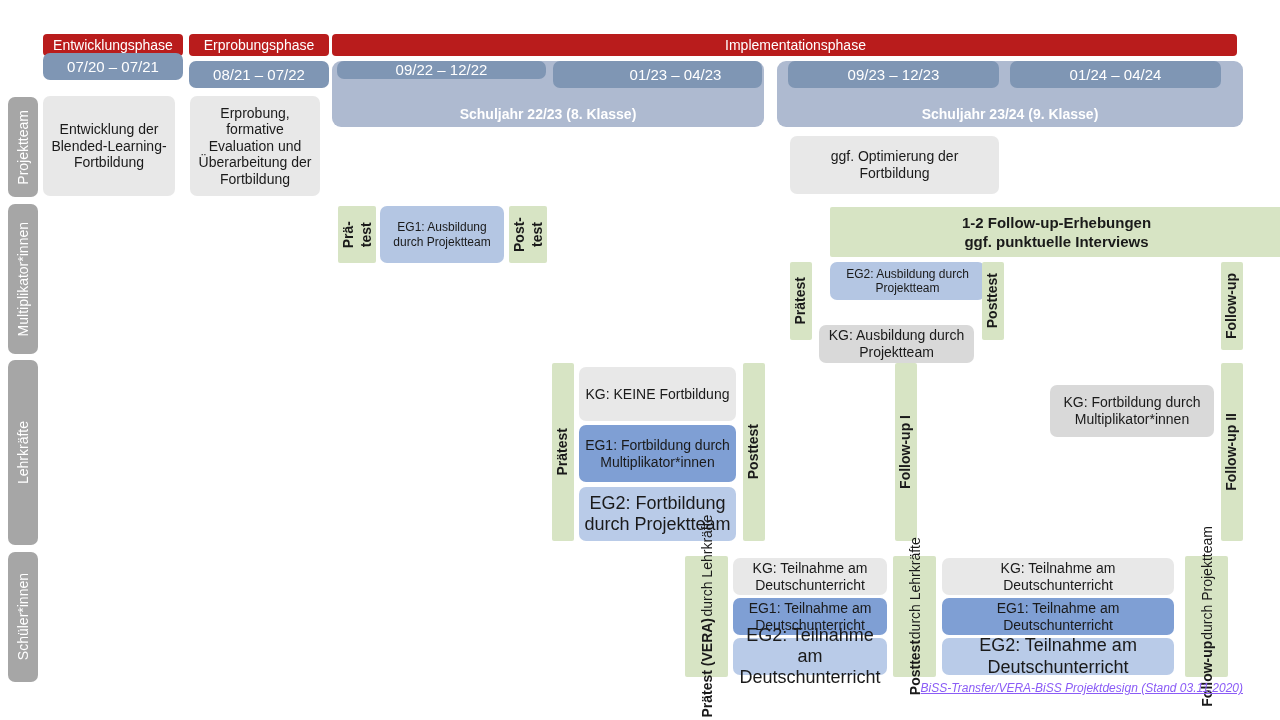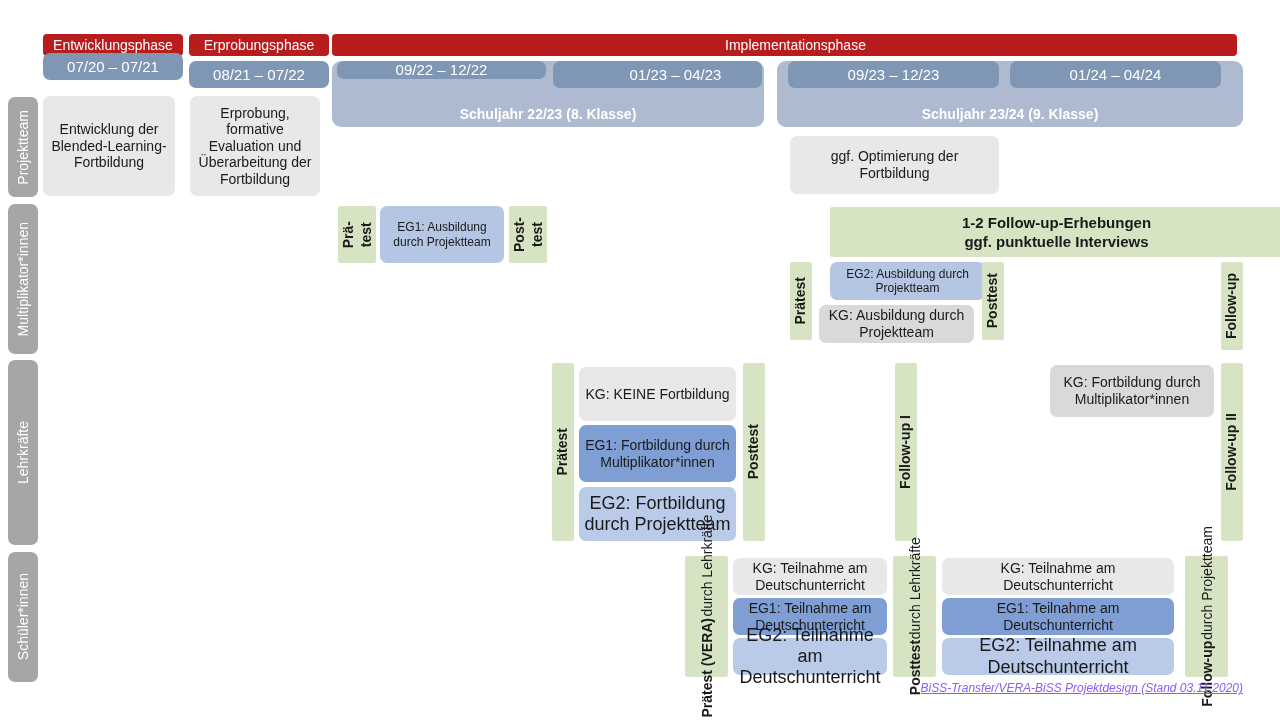--- a/index.html
+++ b/index.html
@@ -53,21 +53,21 @@
     display:flex;align-items:center;justify-content:center;
   }
   .rolelabel span{
     writing-mode:vertical-rl;
     transform:rotate(180deg);
     white-space:nowrap;
   }
 
   
   .gray-box{ background:#e8e8e8; color:#1a1a1a; font-size:14px; }
-  .gray-box2{ background:#d9d9d9; color:#1a1a1a; font-size:14px; }
+  .gray-box2{ background:#d9d9d9; color:#1a1a1a; font-size:14px;margin-top:20px; }
   .blue-light{ background:#b4c6e3; color:#1a1a1a; font-size:12px; }
   .blue-dark{ background:#7f9fd4; color:#1a1a1a; font-size:14px; }
   .blue-pale{ background:#b9cbe8; color:#1a1a1a; font-size:18px; }
 
   
   .green{
     background:#d7e4c4;
     border-radius:2px;
     display:flex;align-items:center;justify-content:center;
     color:#1a1a1a;

